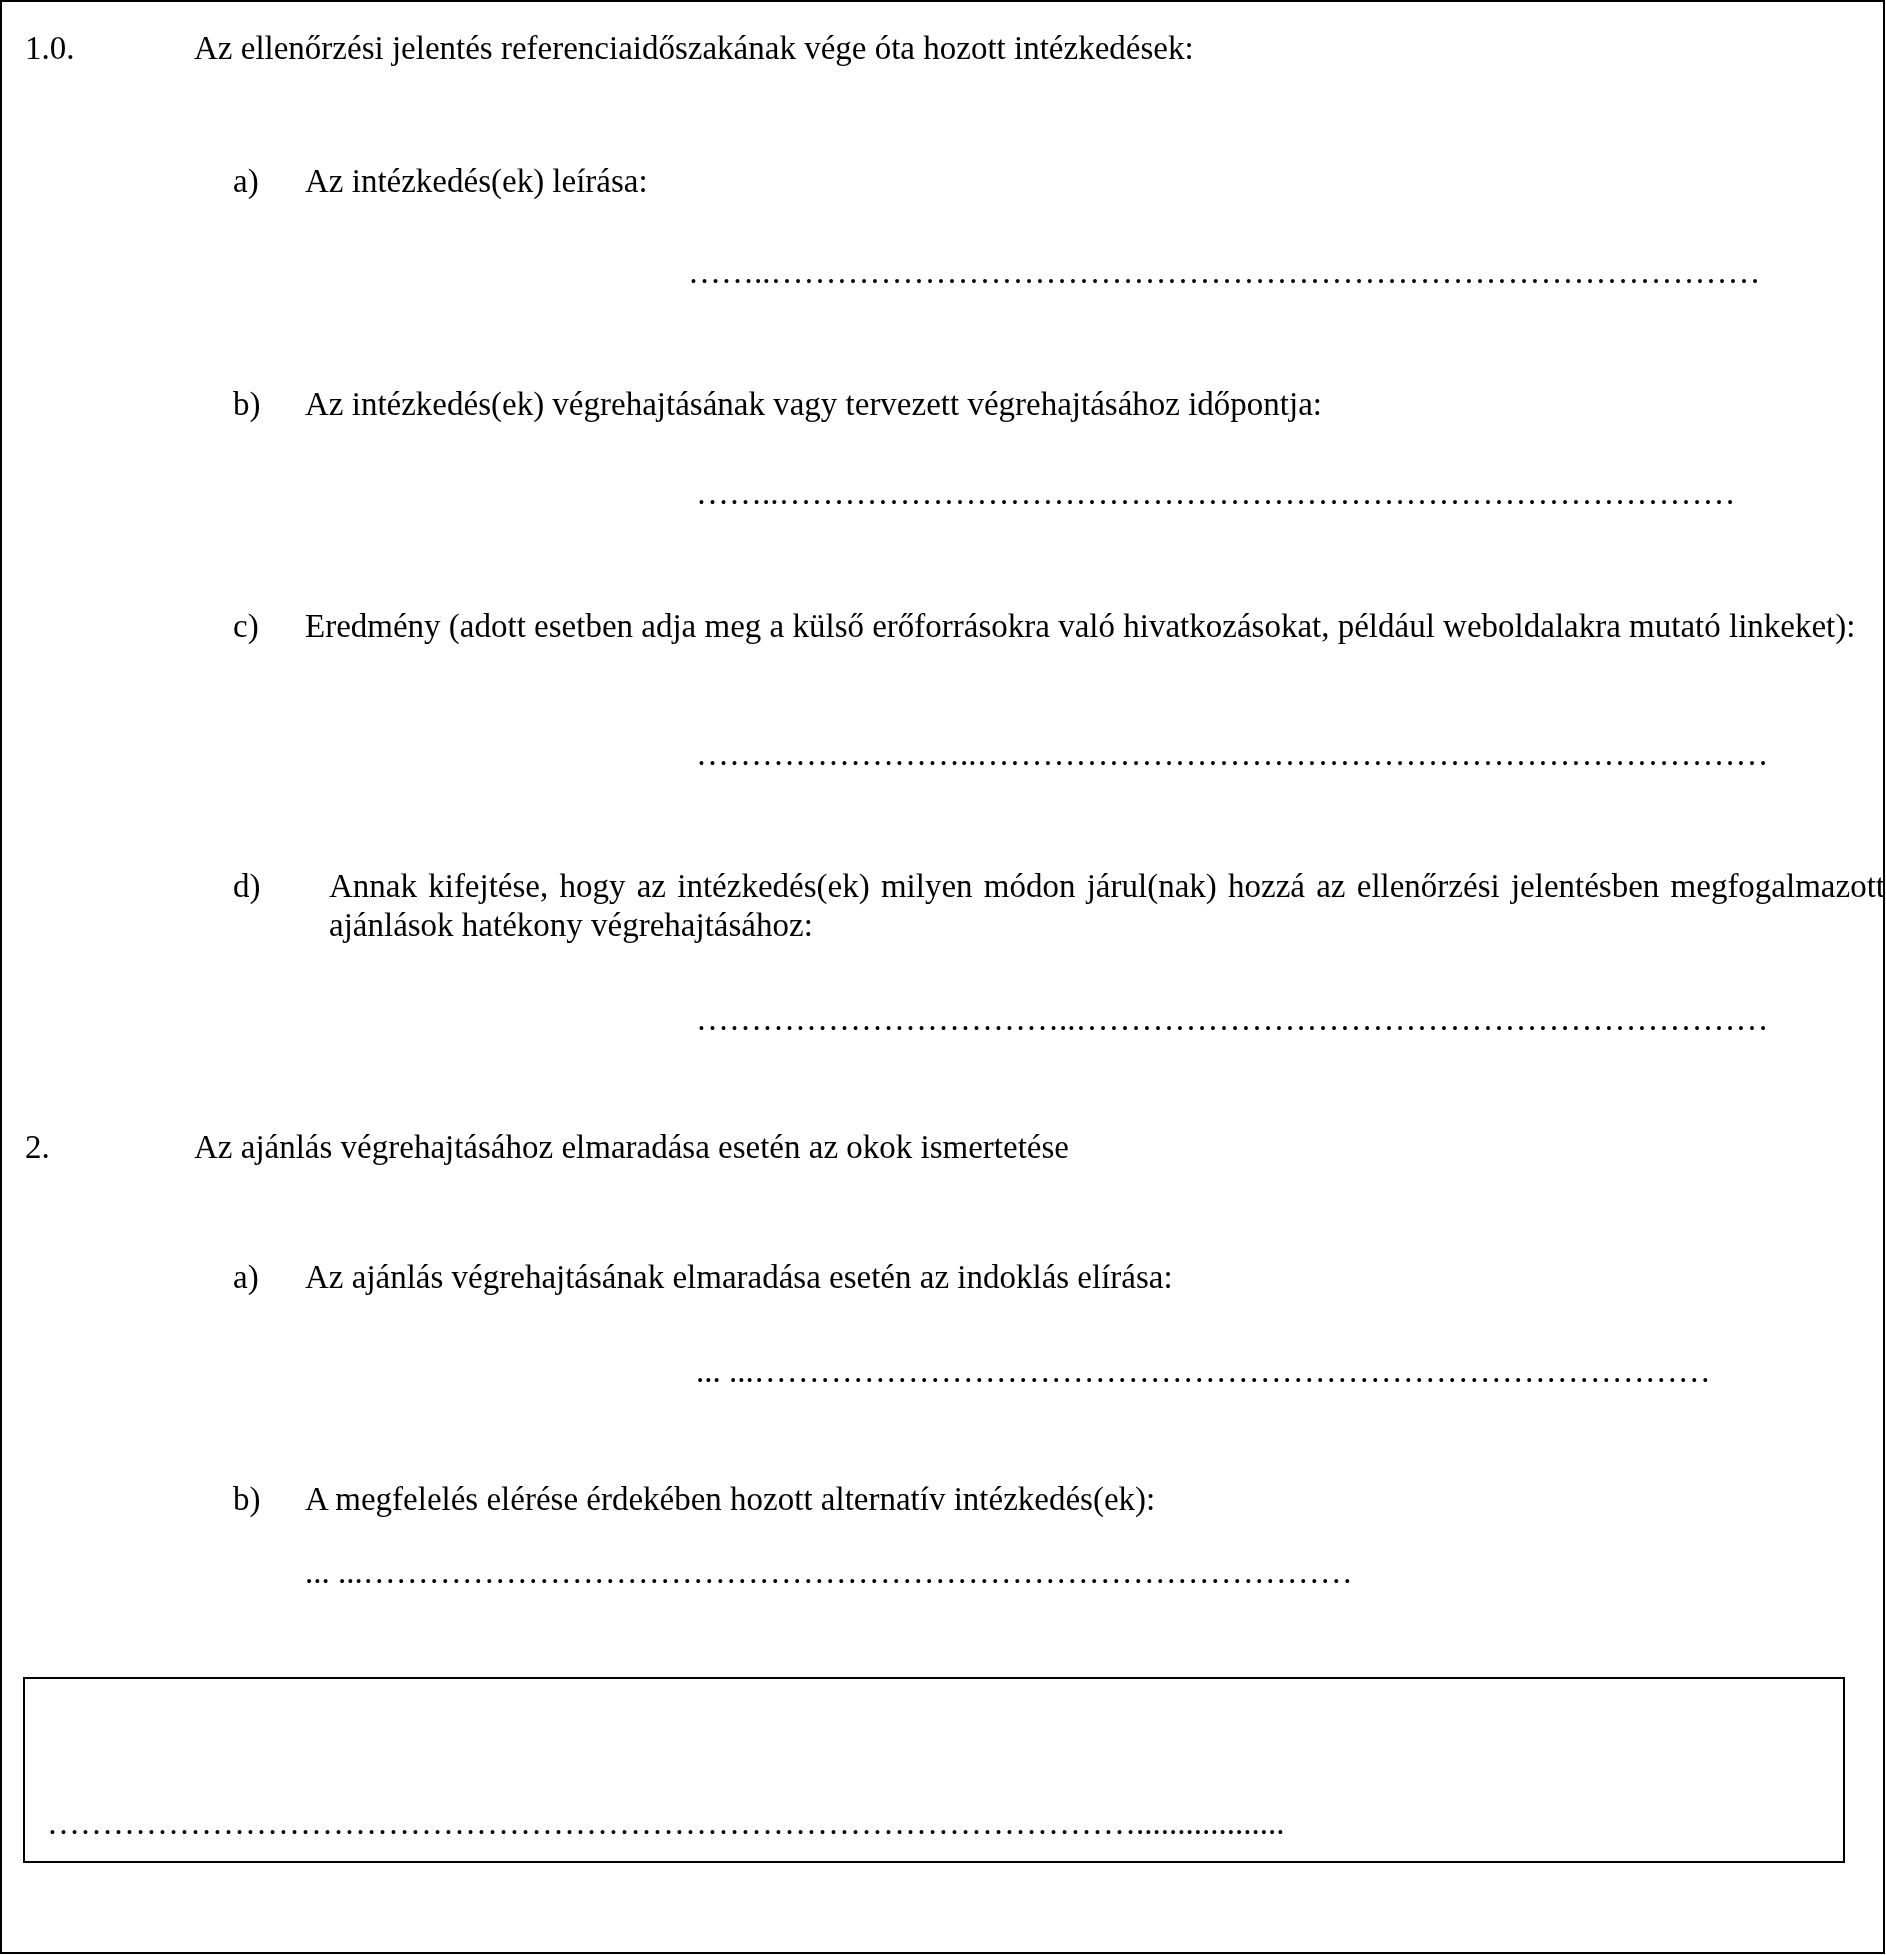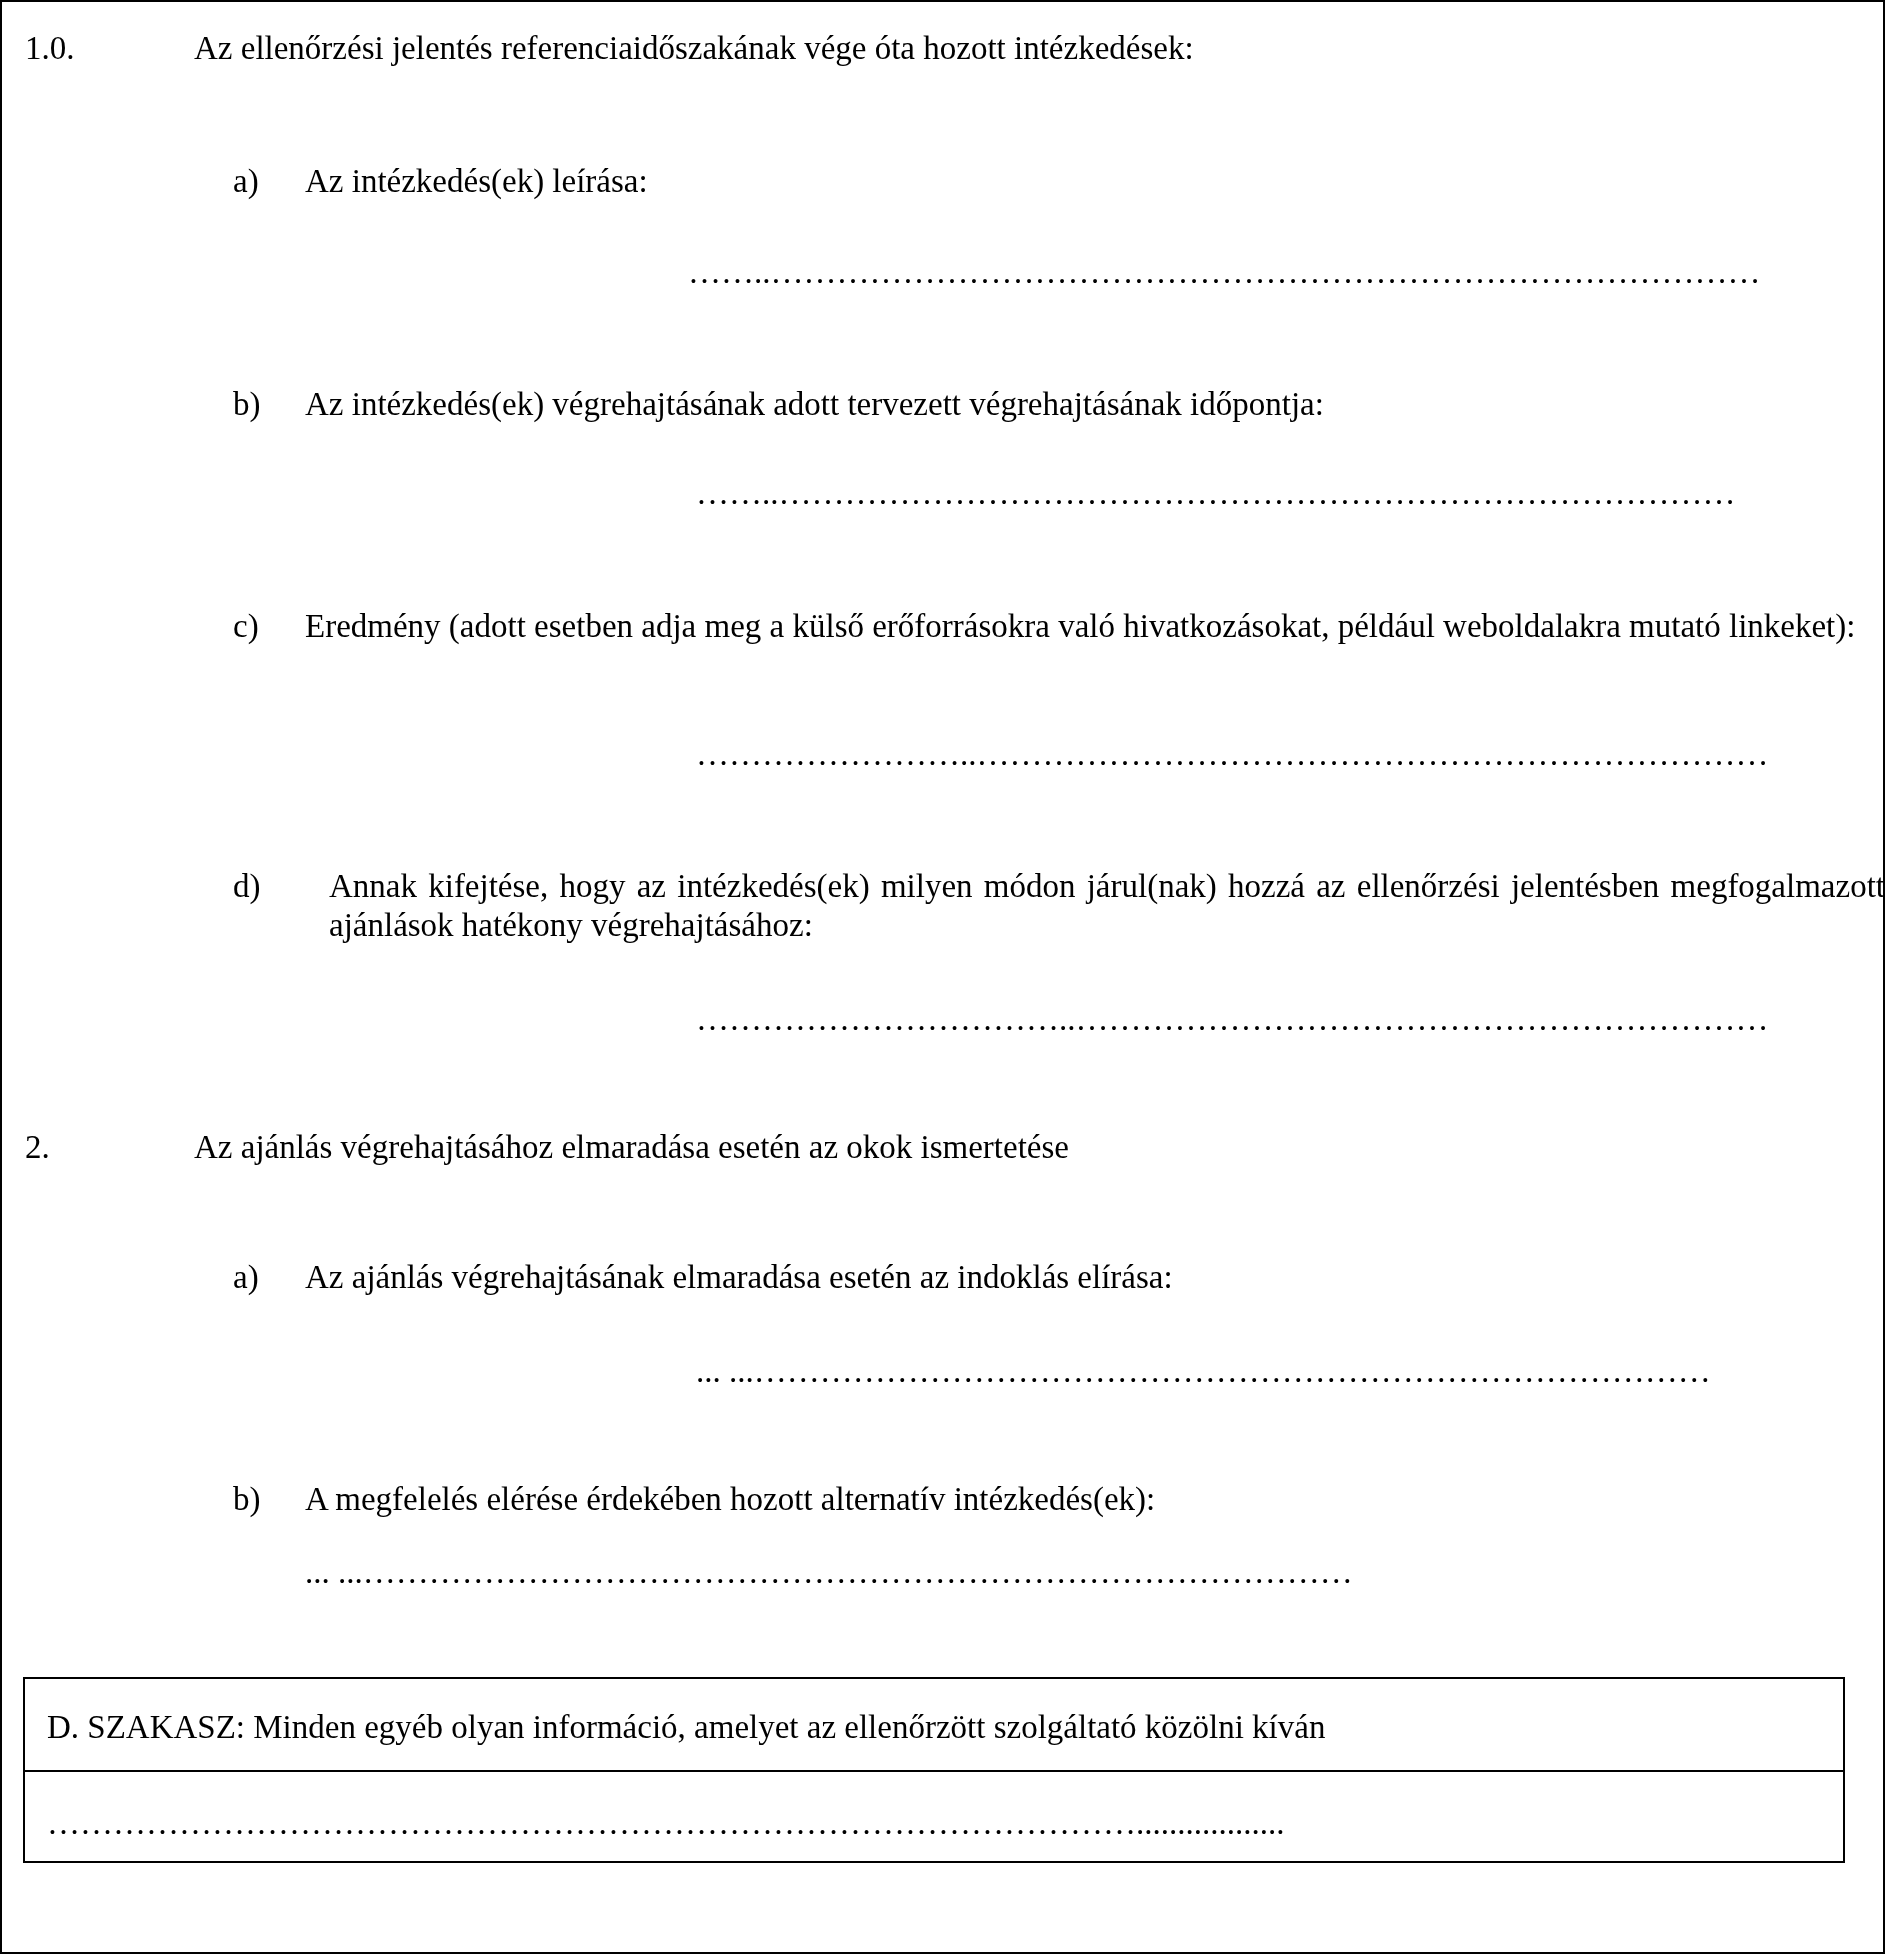--- a/index.html
+++ b/index.html
@@ -23,21 +23,21 @@
 <div class="page"></div>
 
 <div class="t" style="left:25px; top:29px;">1.0.</div>
 <div class="t" style="left:194px; top:29px;">Az ellenőrzési jelentés referenciaidőszakának vége óta hozott intézkedések:</div>
 
 <div class="t" style="left:233px; top:162px;">a)</div>
 <div class="t" style="left:305px; top:162px;">Az intézkedés(ek) leírása:</div>
 <div class="dots" style="left:688px; top:253px; width:1174px;">……..………………………………………………………………………………</div>
 
 <div class="t" style="left:233px; top:385px;">b)</div>
-<div class="t" style="left:305px; top:385px;">Az intézkedés(ek) végrehajtásának adott tervezett végrehajtásának időpontja:</div>
+<div class="t" style="left:305px; top:385px;">Az intézkedés(ek) végrehajtásának vagy tervezett végrehajtásához időpontja:</div>
 <div class="dots" style="left:696px; top:474px; width:1166px;">……..……………………………………………………………………………</div>
 
 <div class="t" style="left:233px; top:607px;">c)</div>
 <div class="para" style="left:305px; top:607px; width:1556px; line-height:39px;">Eredmény (adott esetben adja meg a külső erőforrásokra való hivatkozásokat, például weboldalakra mutató linkeket):</div>
 <div class="dots" style="left:696px; top:735px; width:1166px;">……………………..………………………………………………………………</div>
 
 <div class="t" style="left:233px; top:867px;">d)</div>
 <div class="para" style="left:305px; top:867px; width:1556px; line-height:39px;margin-left:24px;">Annak kifejtése, hogy az intézkedés(ek) milyen módon járul(nak) hozzá az ellenőrzési jelentésben megfogalmazott ajánlások hatékony végrehajtásához:</div>
 <div class="dots" style="left:696px; top:1000px; width:1166px;">……………………………..………………………………………………………</div>
 
@@ -46,18 +46,15 @@
 
 <div class="t" style="left:233px; top:1258px;">a)</div>
 <div class="t" style="left:305px; top:1258px;">Az ajánlás végrehajtásának elmaradása esetén az indoklás elírása:</div>
 <div class="dots" style="left:696px; top:1352px; width:1166px;">... ...……………………………………………………………………………</div>
 
 <div class="t" style="left:233px; top:1480px;">b)</div>
 <div class="t" style="left:305px; top:1480px;text-align:center;">A megfelelés elérése érdekében hozott alternatív intézkedés(ek):</div>
 <div class="dots" style="left:305px; top:1553px; width:1169px;">... ...………………………………………………………………………………</div>
 
 <div class="dbox">
-  <div class="hdr">
-    <div class="t" style="left:22px; top:29px;">D. SZAKASZ: Minden egyéb olyan információ, amelyet az ellenőrzött szolgáltató közölni kíván</div>
-  </div>
   <div class="dots" style="left:22px; top:125px; width:1473px;">………………………………………………………………………………………..................</div>
 </div>
 
 
 </body></html>

